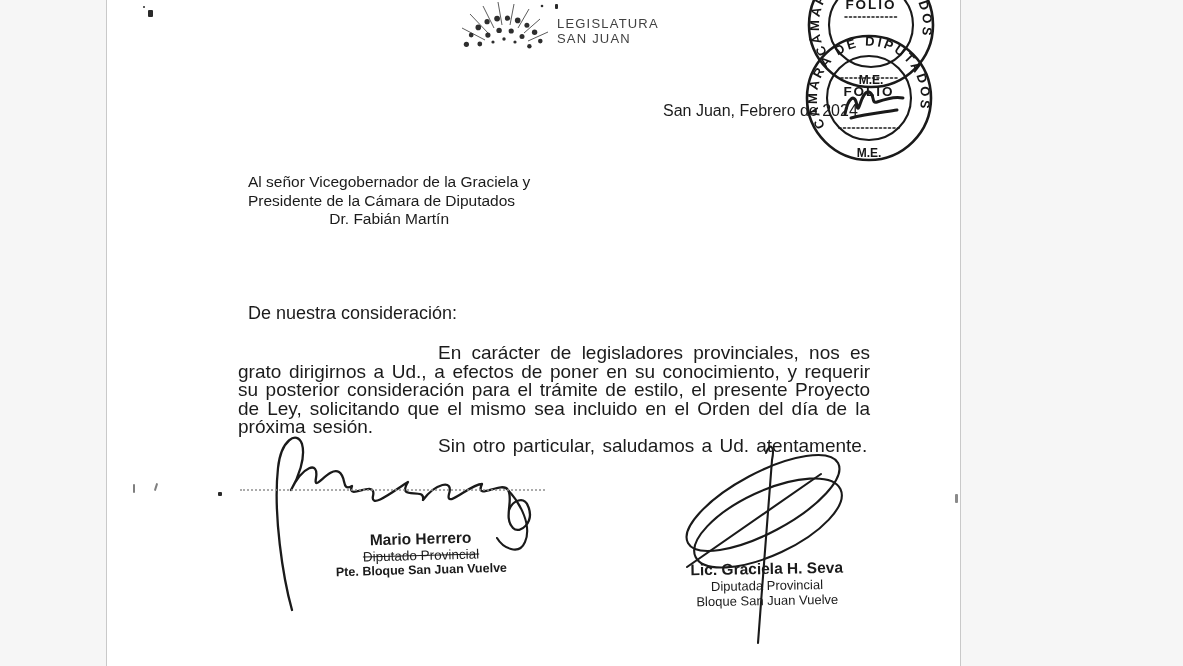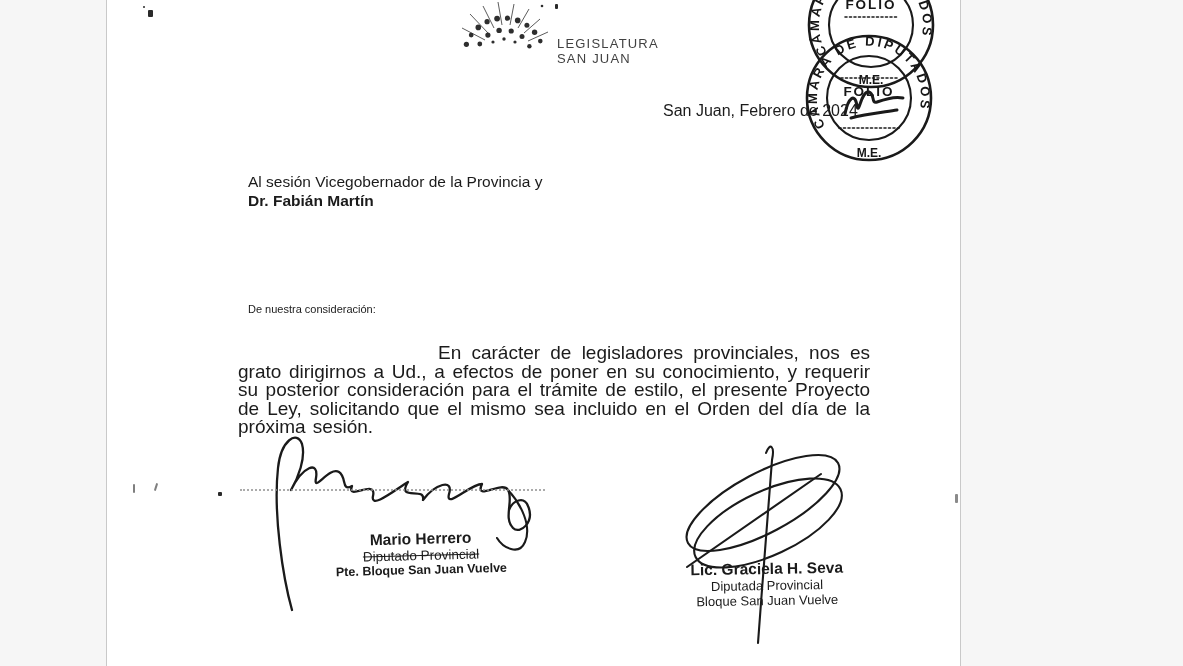--- a/index.html
+++ b/index.html
@@ -13,34 +13,34 @@
   .paper {
     position:absolute; left:106px; top:0; width:855px; height:666px;
     background:#ffffff;
     border-left:1px solid #c9c9c9; border-right:1px solid #c9c9c9;
     overflow:hidden;
   }
   .abs { position:absolute; }
 
   
   .logo-text { left:450px; top:16px; line-height:15px; letter-spacing:1.2px;
-    font-size:13px; color:#414141;margin-top:20px; }
+    font-size:13px; color:#414141; }
   .logo-text div { white-space:nowrap; }
 
   
   .date-line { left:556px; top:102px; font-size:16px; white-space:nowrap; }
 
   
   .recipient { left:141px; top:173px; font-size:15.5px; line-height:18.5px; }
-  .recipient .bold { font-weight:bold; }
+  .recipient .bold { font-weight:normal;text-align:center; }
   .sd-row span { display:inline-block; }
   .sd-s { width:93px; } .sd-slash { width:87px; }
 
   
-  .salutation { left:141px; top:303px; font-size:11px; }
+  .salutation { left:141px; top:303px; font-size:18px; }
 
   
   .body-text { left:131px; top:344px; width:632px; font-size:19px;
     line-height:18.6px; text-align:justify; word-spacing:2px; }
   .body-text p { text-indent:200px; }
 
   
   .sig-block { text-align:center; }
   .sig-name { font-size:15.5px; font-weight:bold; }
   .sig-title { font-size:13.5px; }
@@ -131,28 +131,30 @@
         <line x1="-28" y1="-20" x2="28" y2="-20" class="ink" stroke-width="1.6" stroke-dasharray="2,2.5"></line>
         <text class="stamp-text" font-size="13.5" letter-spacing="2" text-anchor="middle" x="0" y="-2">FOLIO</text>
         <line x1="-30" y1="30" x2="30" y2="30" class="ink" stroke-width="1.6" stroke-dasharray="2,2.5"></line>
 
         <path class="ink" stroke-width="3" d="M-24,16 c3,-16 10,-22 12,-8 c2,10 4,-16 12,-14 c6,2 2,12 8,10 c8,-3 18,-6 26,-4 M-18,20 c14,-4 34,-6 46,-8"></path>
         <text class="stamp-text" font-size="12" text-anchor="middle" x="0" y="59">M.E.</text>
       </g>
     </svg>
 
     <div class="abs recipient">
-      <div>Al sesión Vicegobernador de la Provincia y</div>
+      <div>Al señor Vicegobernador de la Graciela y</div>
+      <div>Presidente de la Cámara de Diputados</div>
       <div class="bold">Dr. Fabián Martín</div>
     </div>
 
     <div class="abs salutation">De nuestra consideración:</div>
 
     <div class="abs body-text">
       <p>En carácter de legisladores provinciales, nos es grato dirigirnos a Ud., a efectos de poner en su conocimiento, y requerir su posterior consideración para el trámite de estilo, el presente Proyecto de Ley, solicitando que el mismo sea incluido en el Orden del día de la próxima sesión.</p>
+      <p>Sin otro particular, saludamos a Ud. atentamente.</p>
     </div>
 
     <svg class="abs" style="left:138px; top:430px; overflow:visible;" width="315" height="185" viewBox="0 0 315 185">
       <path class="ink" stroke-width="2.3" d="M47,180 C38,148 28,84 33,38 C36,10 52,0 57,14 C61,28 53,48 46,60
                C58,36 74,30 71,48 C68,64 84,36 94,42 C102,47 96,62 107,56
                C101,72 132,48 128,66 C125,80 150,60 163,52 C151,72 181,56 178,70
                C190,54 209,48 204,64 C200,80 225,54 237,54 C229,72 257,50 263,60
                C269,70 258,88 268,98 C275,105 290,92 283,76 C279,66 268,70 264,80"></path>
       <path class="ink" stroke-width="2.1" d="M263,60 C276,74 287,96 280,112 C274,126 258,118 252,108"></path>
     </svg>

